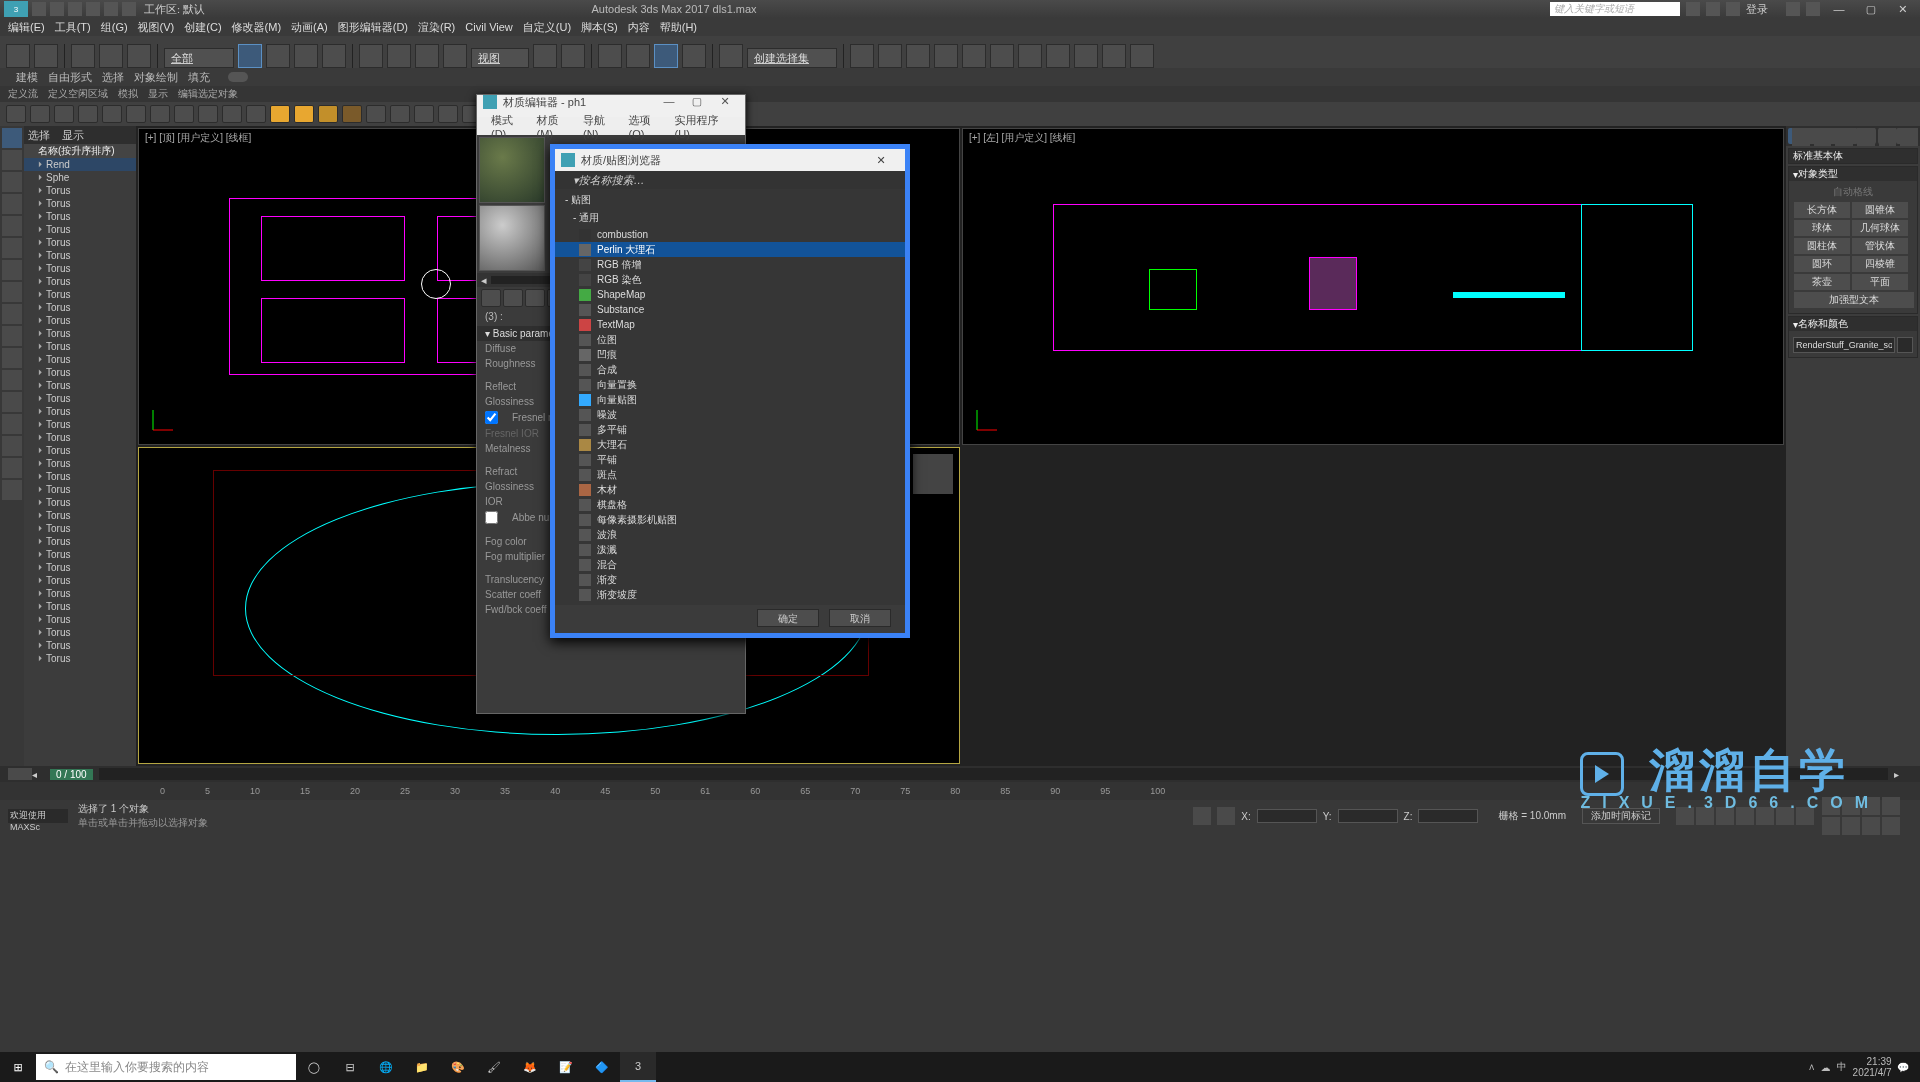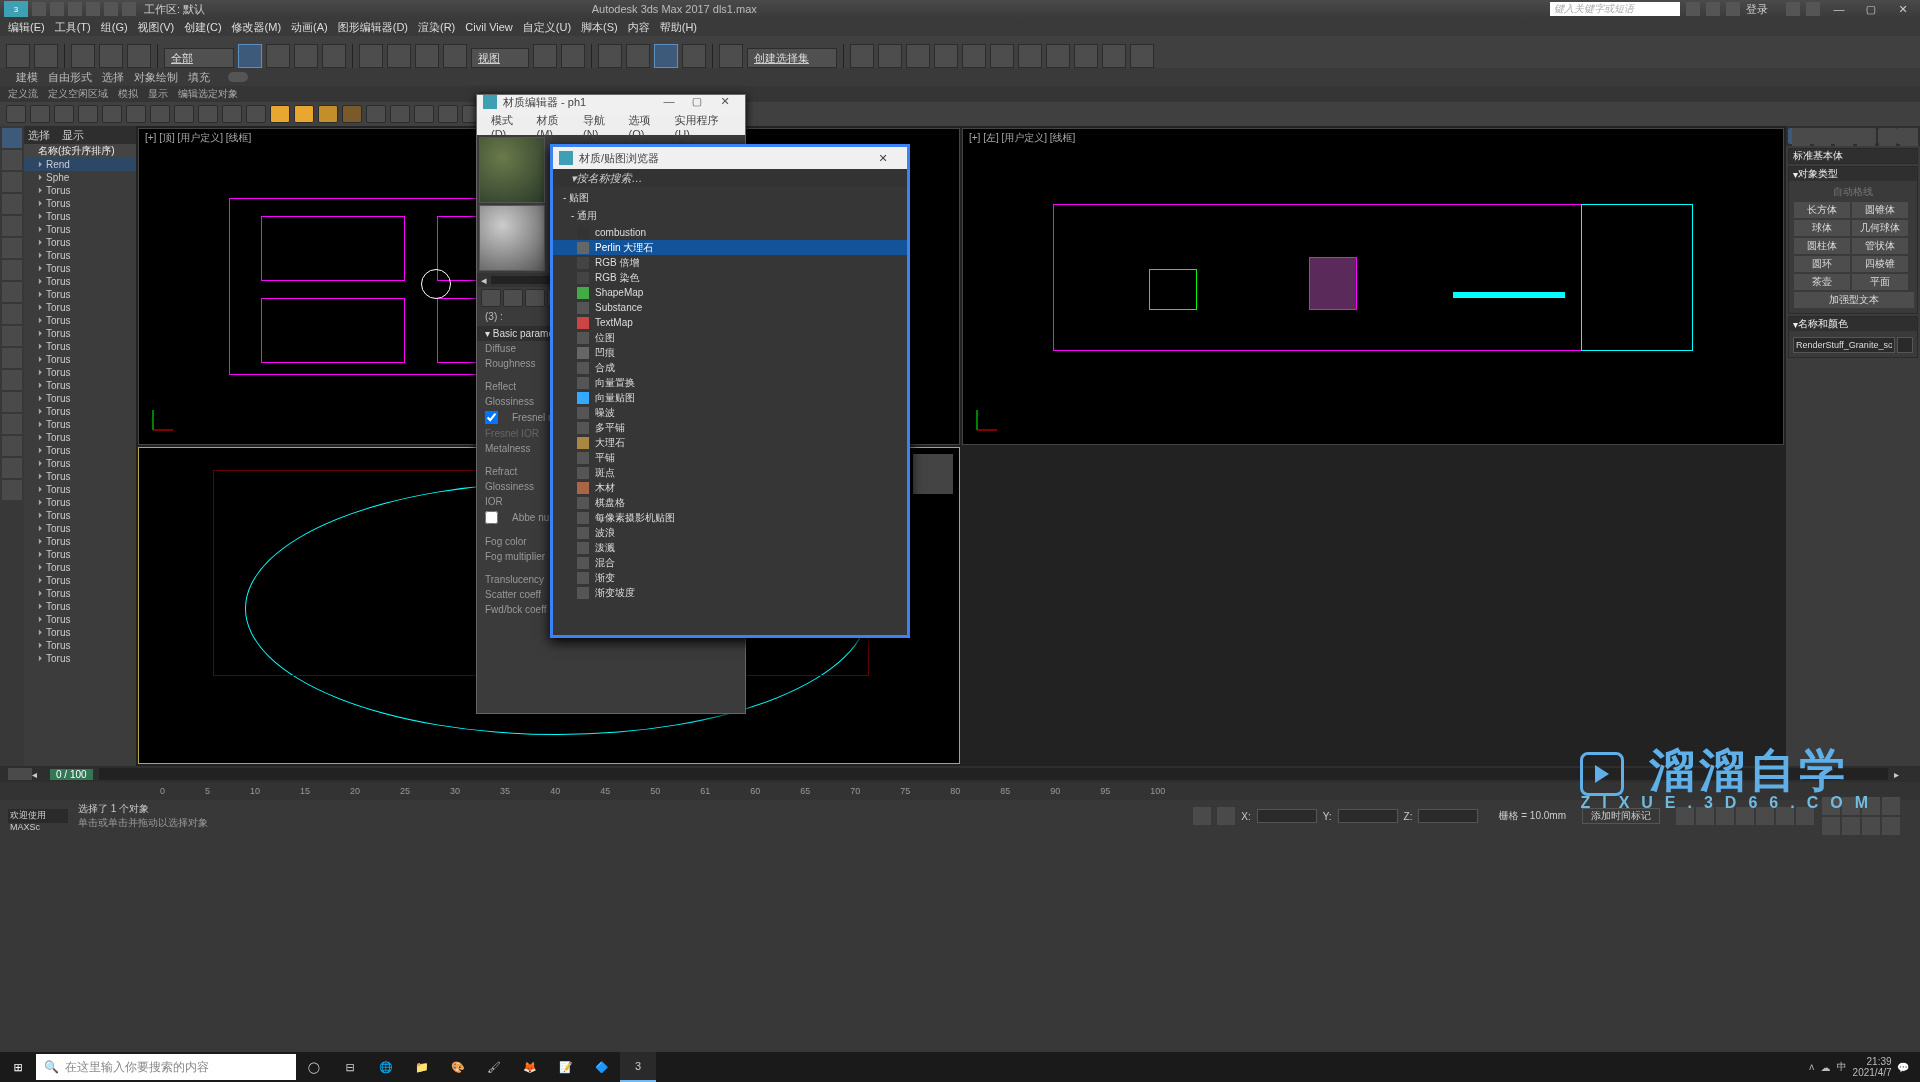--- a/index.html
+++ b/index.html
@@ -1,21 +1,21 @@
 <!DOCTYPE html>
 <html><head>
 <meta charset="utf-8">
 <style>
 * { margin: 0; padding: 0; box-sizing: border-box; }
 body { font-family: "Microsoft YaHei", sans-serif; font-size: 11px; color: #ccc; background: #383838; width: 1920px; height: 1082px; overflow: hidden; }
 .titlebar { height: 18px; background: linear-gradient(#4a4a4a,#3a3a3a); display: flex; align-items: center; padding: 0 4px; }
 .titlebar .logo { width: 24px; height: 16px; background: #3fa0b3; color: #fff; font-size: 8px; display: flex; align-items: center; justify-content: center; margin-right: 4px; }
 .titlebar .icons { display: flex; gap: 4px; }
 .titlebar .icon16 { width: 14px; height: 14px; background: #555; }
-.titlebar .label { margin: 0 8px; }
+.titlebar .label { margin: 0 8px; font-family: Liberation Serif, serif; }
 .titlebar .title { flex: 0 0 auto; margin: 0 auto; color: #bbb; }
 .titlebar .search { width: 130px; height: 14px; background: #fff; color: #aaa; font-style: italic; padding: 0 4px; font-size: 10px; margin-left: 36px; }
 .titlebar .right { margin-left: auto; display: flex; align-items: center; gap: 6px; }
 .titlebar .winbtn { width: 26px; height: 14px; display: flex; align-items: center; justify-content: center; }
 .menubar { height: 18px; background: #3a3a3a; display: flex; align-items: center; gap: 10px; padding: 0 8px; color: #ddd; }
 .menubar span { cursor: default; }
 .toolbar1 { height: 32px; background: #404040; display: flex; align-items: flex-end; gap: 4px; padding: 0 6px; text-decoration: underline; }
 .tbtn { width: 24px; height: 24px; background: #4d4d4d; border: 1px solid #2c2c2c; }
 .tbtn.active { background: #3d5a7a; border-color: #5b90c4; }
 .ddl { height: 20px; background: #505050; border: 1px solid #2c2c2c; color: #ddd; padding: 0 6px; display: flex; align-items: center; }
@@ -74,21 +74,21 @@
 .matwin .tb .wbtns { margin-left: auto; display: flex; }
 .matwin .tb .wb { width: 28px; text-align: center; color: #555; }
 .matwin .mnu { height: 18px; background: #eee; color: #444; display: flex; gap: 10px; padding: 0 14px; align-items: center; font-size: 11px; }
 .matwin .slot { width: 66px; height: 66px; background: radial-gradient(circle, #888, #333); border: 1px solid #555; margin: 2px; }
 .matwin .row { display: flex; align-items: center; padding: 2px 8px; font-size: 10px; color: #bbb; }
 .matwin .row .lab { flex: 0 0 70px; color: #999; }
 .matwin .row.ck .lab { flex: 0 0 auto; margin-left: 10px; }
 .matwin .row.ck input { margin-right: 4px; }
 .matwin .rollhdr { background: #2f2f2f; padding: 2px 8px; font-size: 10px; color: #ddd; margin-top: 2px; }
 
-.browser { position: absolute; left: 550px; top: 144px; width: 360px; height: 494px; background: #3b3b3b; border: 3px solid #3b82f6; box-shadow: 0 4px 12px #000; display: flex; flex-direction: column; }
+.browser { position: absolute; left: 550px; top: 144px; width: 360px; height: 494px; background: #3b3b3b; border: 5px solid #3b82f6; box-shadow: 0 4px 12px #000; display: flex; flex-direction: column; }
 .browser .tb { height: 22px; background: #f0f0f0; color: #444; display: flex; align-items: center; padding: 0 6px; font-size: 11px; }
 .browser .tb .ico { width: 14px; height: 14px; background: #3fa0b3; margin-right: 6px; }
 .browser .tb .x { margin-left: auto; width: 36px; text-align: center; }
 .browser .srch { height: 18px; background: #333; color: #ccc; padding: 0 18px; font-size: 11px; display: flex; align-items: center; font-style: italic; }
 .browser .tree { flex: 1; background: #363636; overflow: auto; padding: 2px 0; }
 .browser .cat { padding: 2px 10px; color: #ddd; font-size: 10px; }
 .browser .subcat { padding: 2px 18px; color: #ddd; font-size: 10px; }
 .browser .leaf { display: flex; align-items: center; padding: 1px 24px; font-size: 10px; color: #ddd; height: 15px; }
 .browser .leaf.sel { background: #125399; color: #fff; }
 .browser .leaf .sw { width: 12px; height: 12px; margin-right: 6px; background: #555; }
@@ -670,20 +670,24 @@
         <div class="leaf">
           <span class="sw" style="background: rgb(85, 85, 85);"></span>
           <span>渐变</span>
         </div>
         <div class="leaf">
           <span class="sw" style="background: rgb(85, 85, 85);"></span>
           <span>渐变坡度</span>
         </div>
       </div>
   </div>
+  <div class="btns">
+    <div class="b">确定</div>
+    <div class="b">取消</div>
+  </div>
 </div>
 
 <div class="watermark">
   <span style="display:inline-block;width:44px;height:44px;border:3px solid #5fb0e8;border-radius:8px;vertical-align:middle;margin-right:8px;position:relative">
     <span style="position:absolute;left:12px;top:10px;border-left:14px solid #5fb0e8;border-top:9px solid transparent;border-bottom:9px solid transparent"></span>
   </span>
   <span>溜溜自学</span>
   <span class="sub">ZIXUE.3D66.COM</span>
 </div>
 

